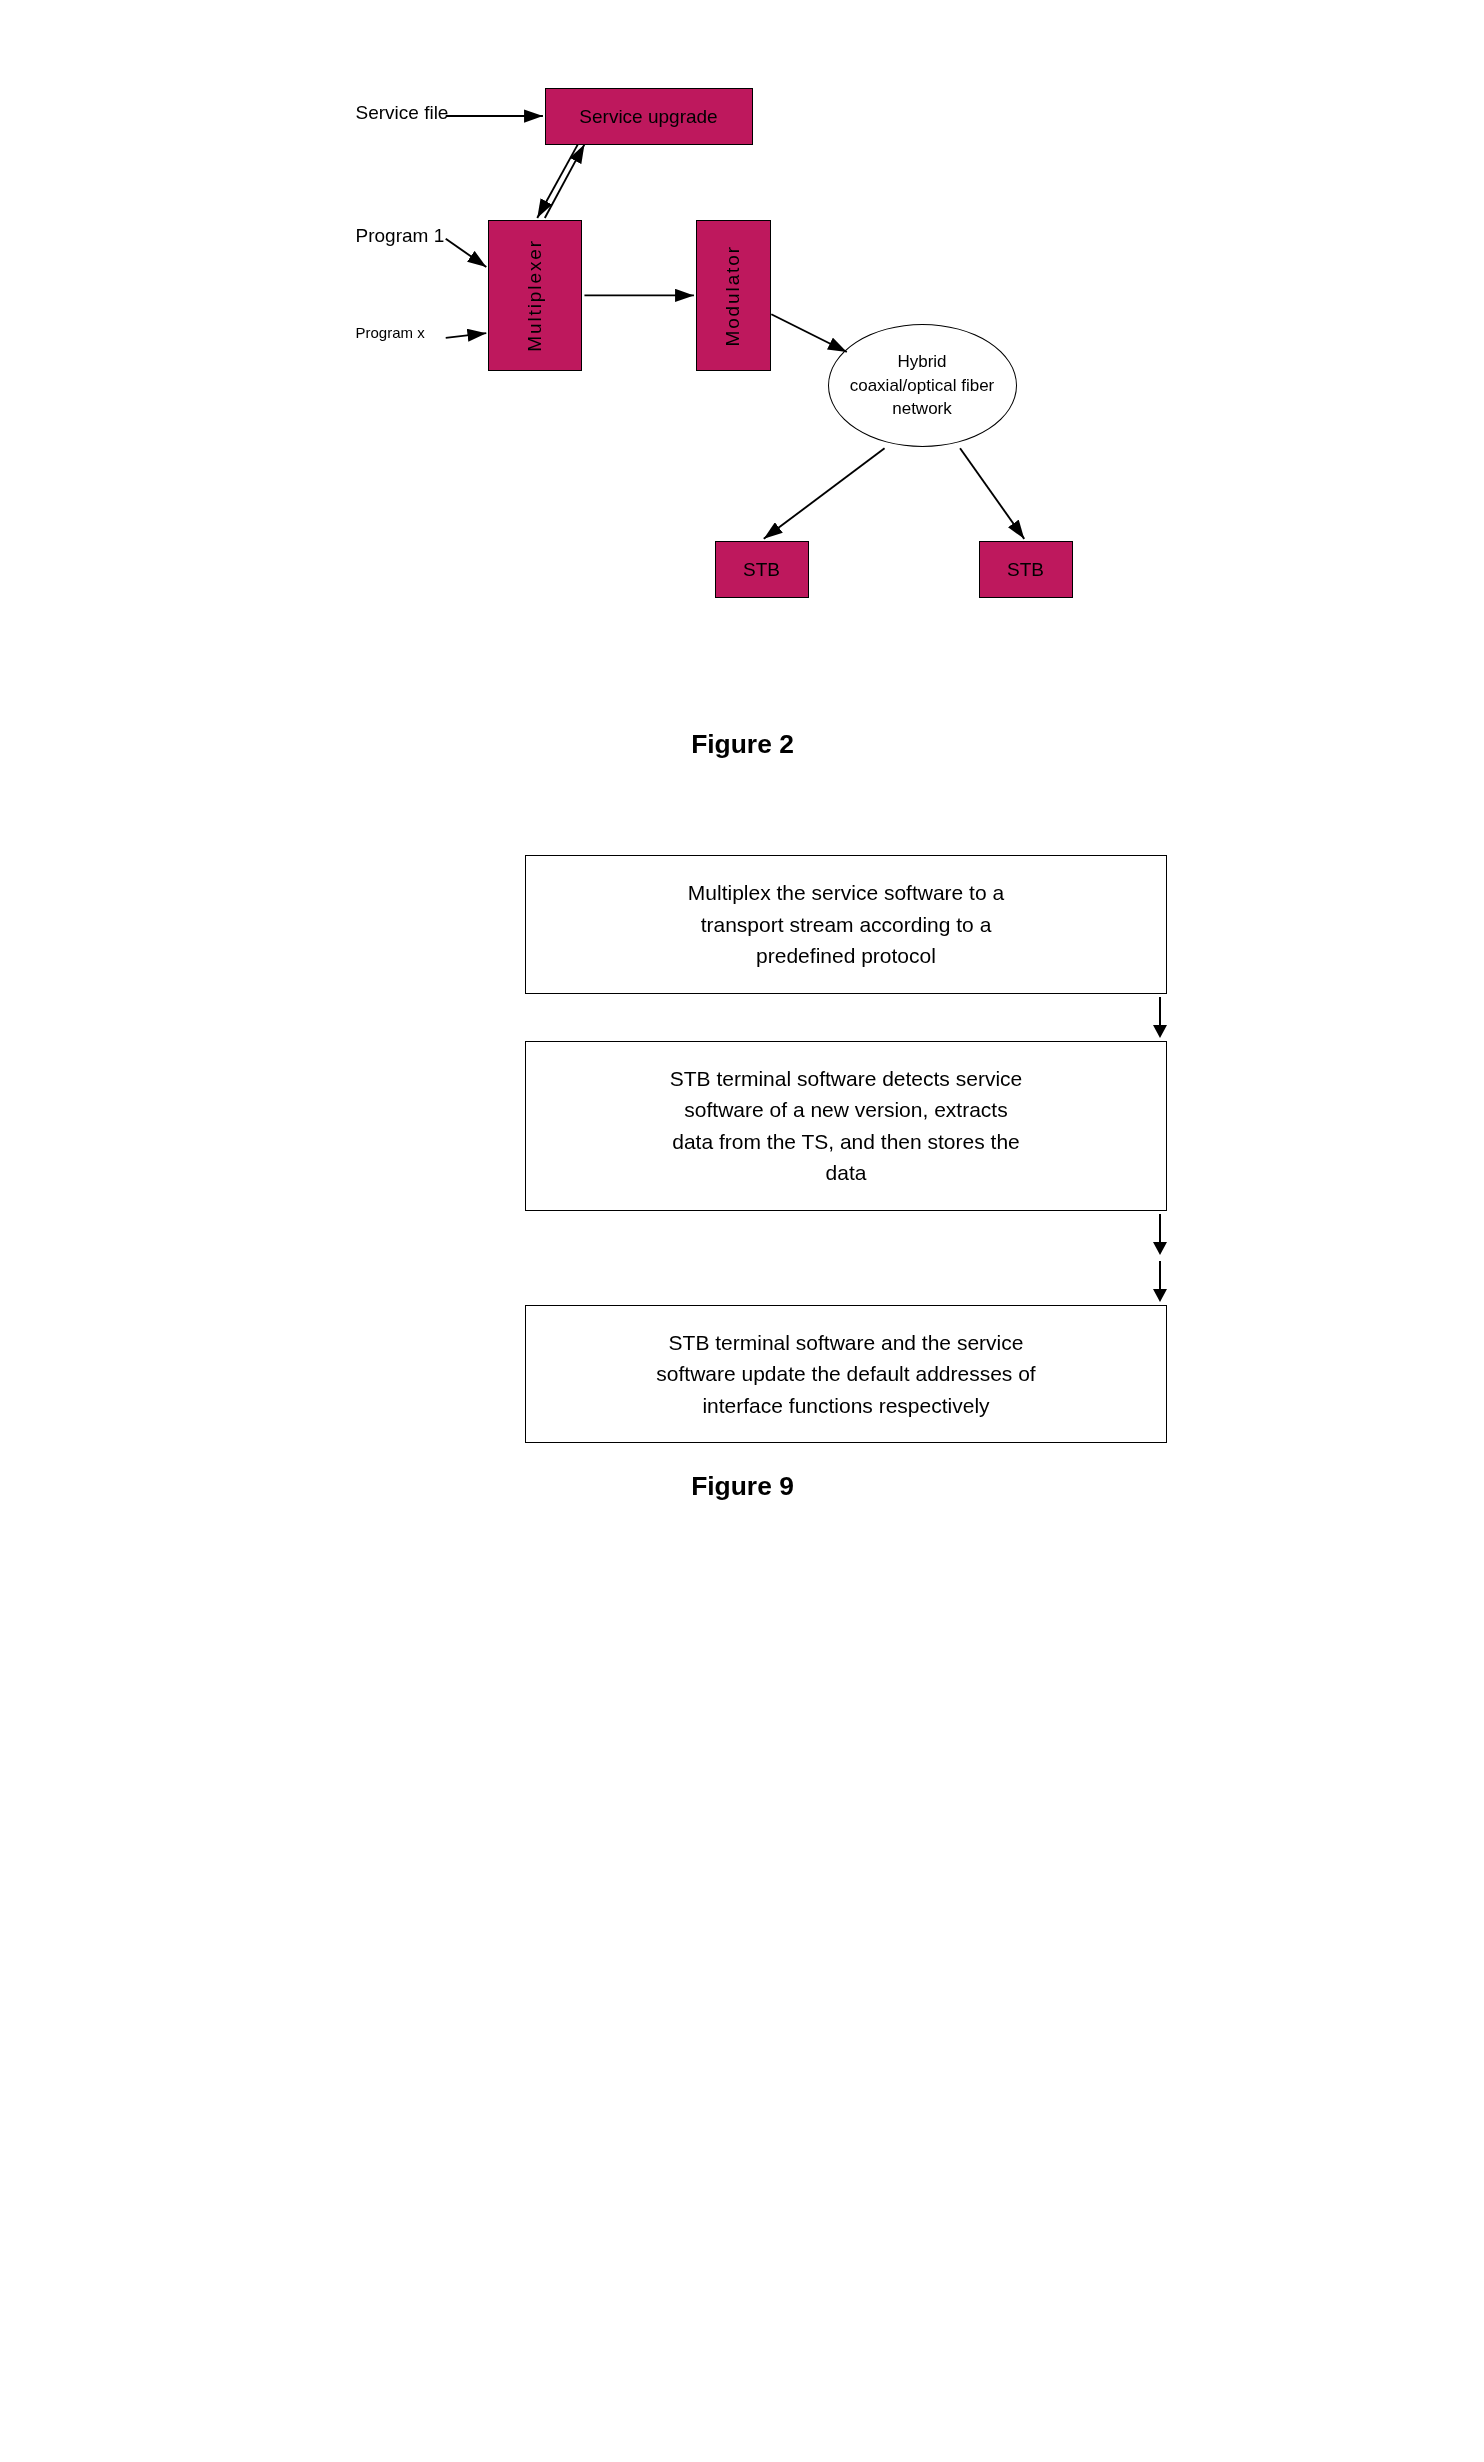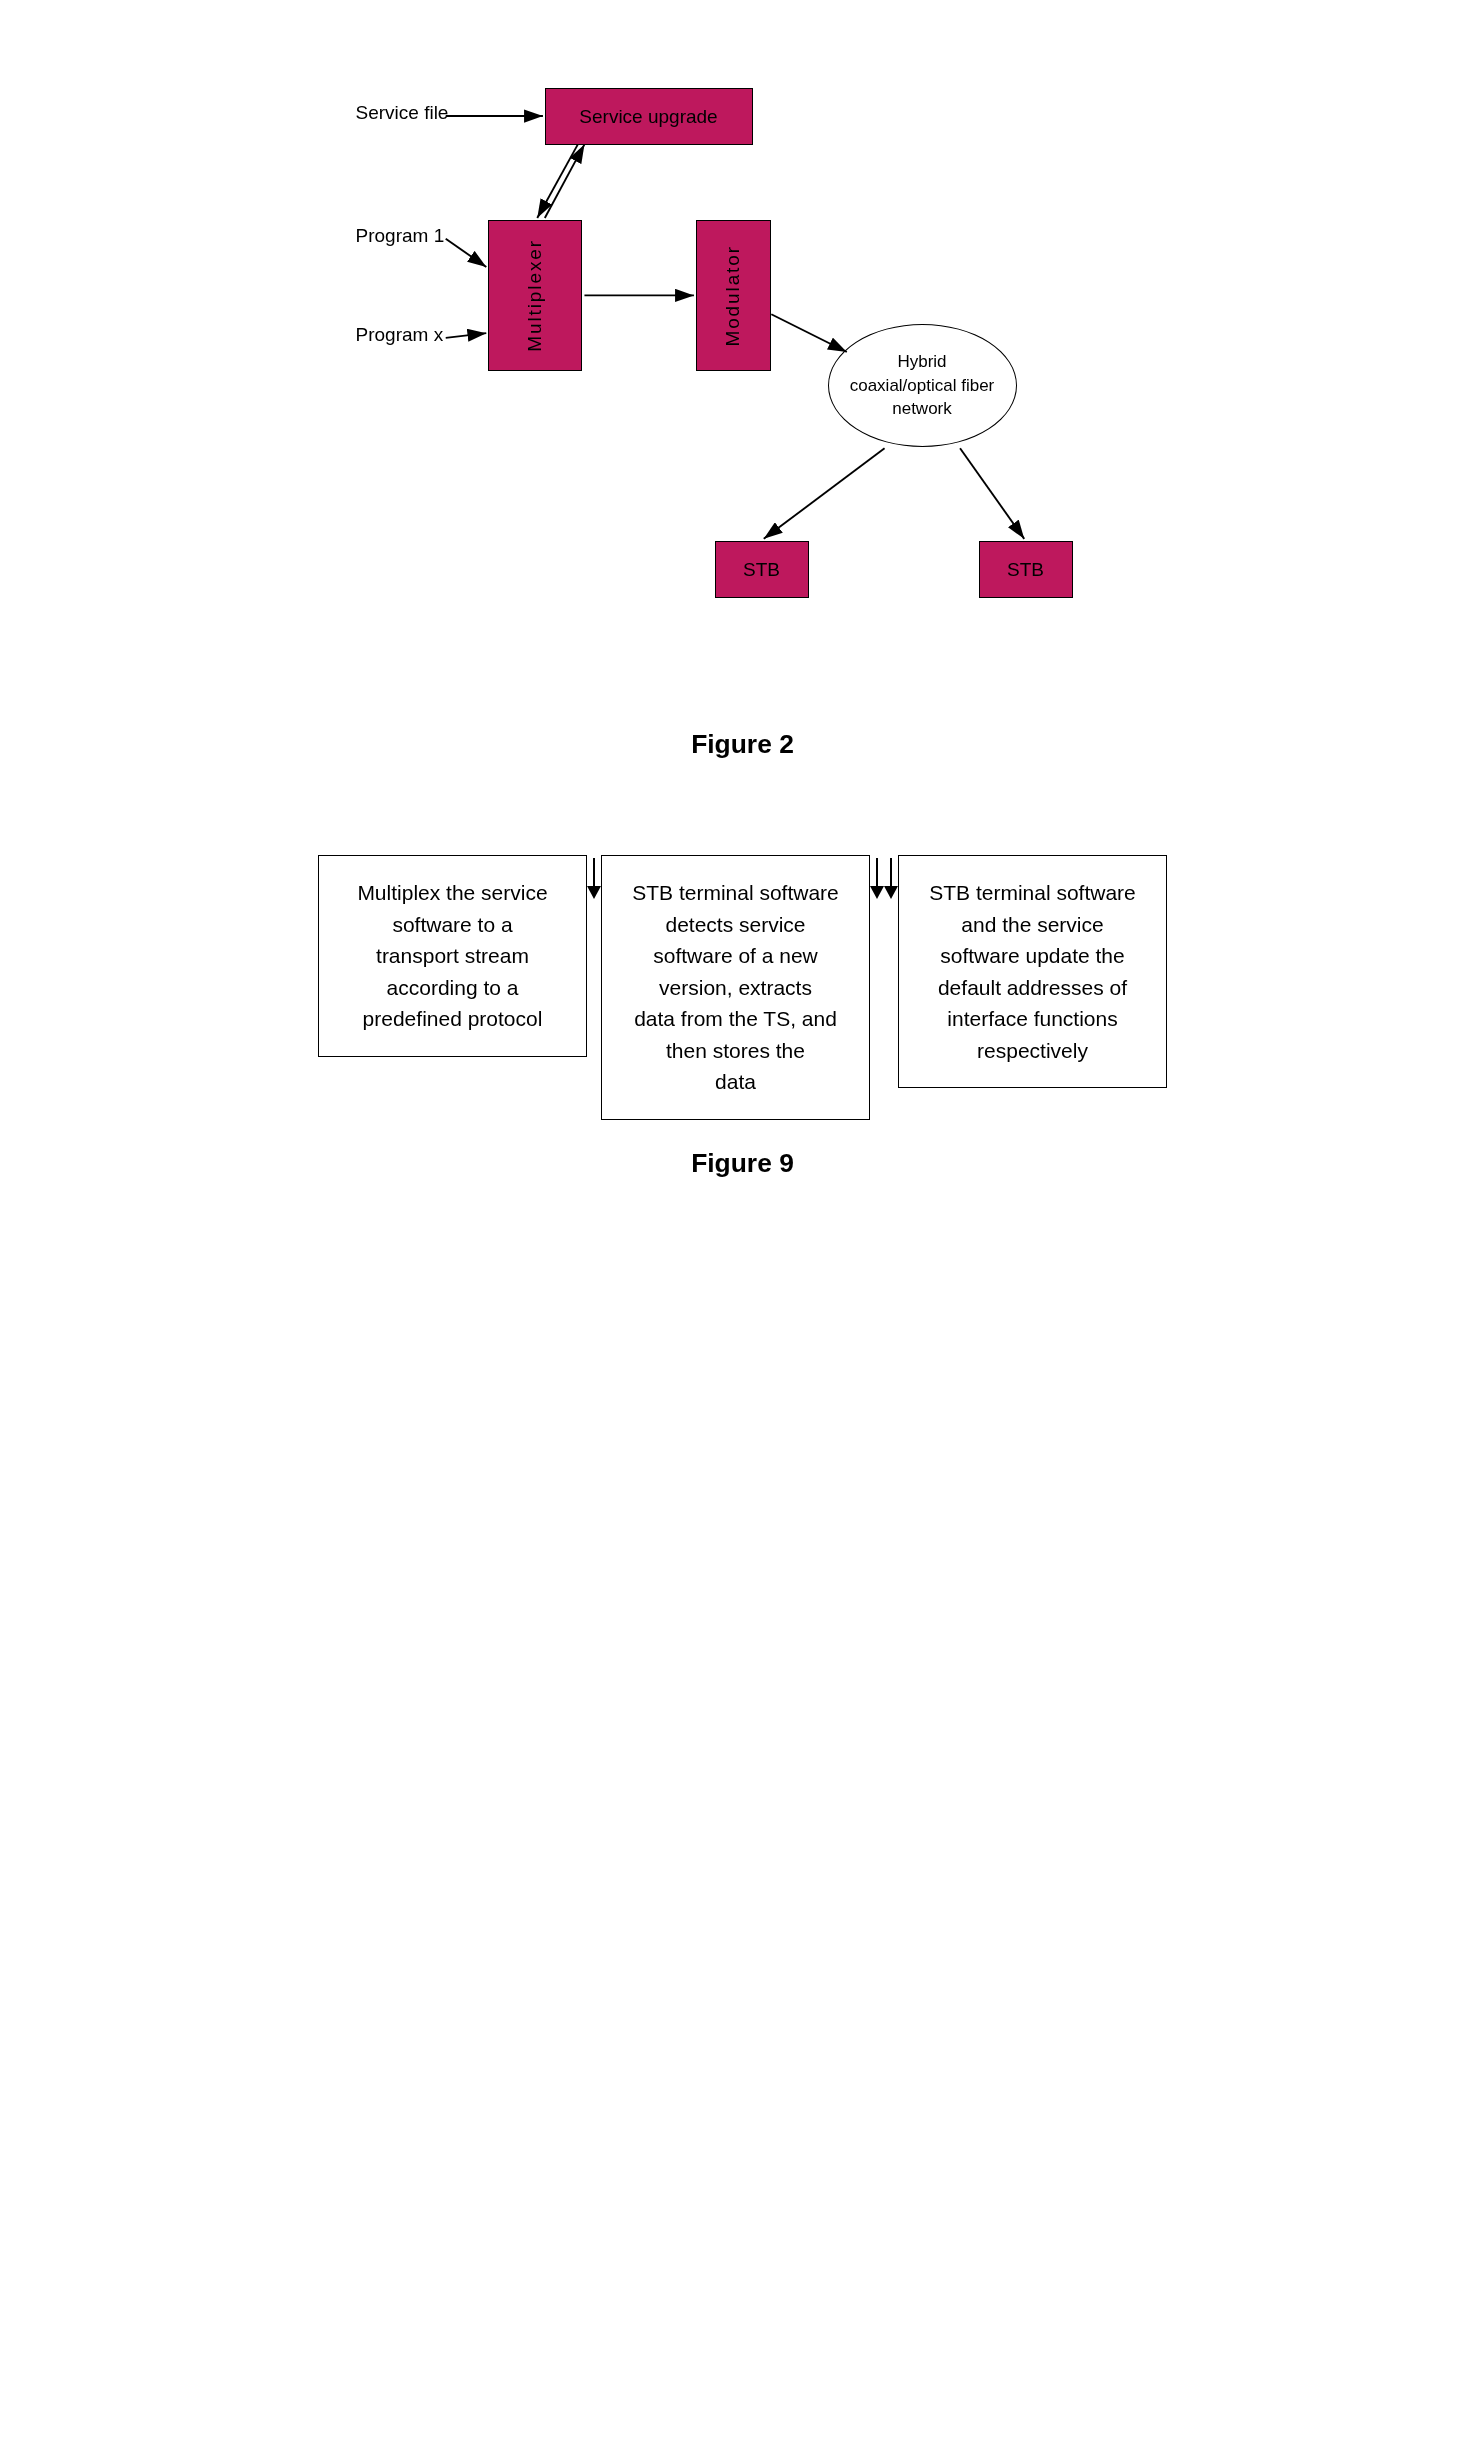--- a/index.html
+++ b/index.html
@@ -133,21 +133,21 @@
       position: absolute;
       top: 175px;
       left: 0px;
       font-size: 19px;
     }
 
     .label-programx {
       position: absolute;
       top: 274px;
       left: 0px;
-      font-size: 19px;
+      font-size: 15px;
     }
 
     
     .arrows-svg {
       position: absolute;
       top: 0;
       left: 0;
       width: 100%;
       height: 100%;
       pointer-events: none;
@@ -162,22 +162,22 @@
 
     .fig3-label {
       font-size: 26.4px;
       font-weight: bold;
       text-align: center;
       margin-top: 28px;
     }
 
     .flowchart {
       display: flex;
-      flex-direction: row;
-      align-items: flex-start;
+      flex-direction: column;
+      align-items: flex-end;
       gap: 0;
     }
 
     .flow-box {
       border: 1.9px solid #000;
       background: #fff;
       width: 642px;
       padding: 21px 28px;
       text-align: center;
       font-size: 21px;

